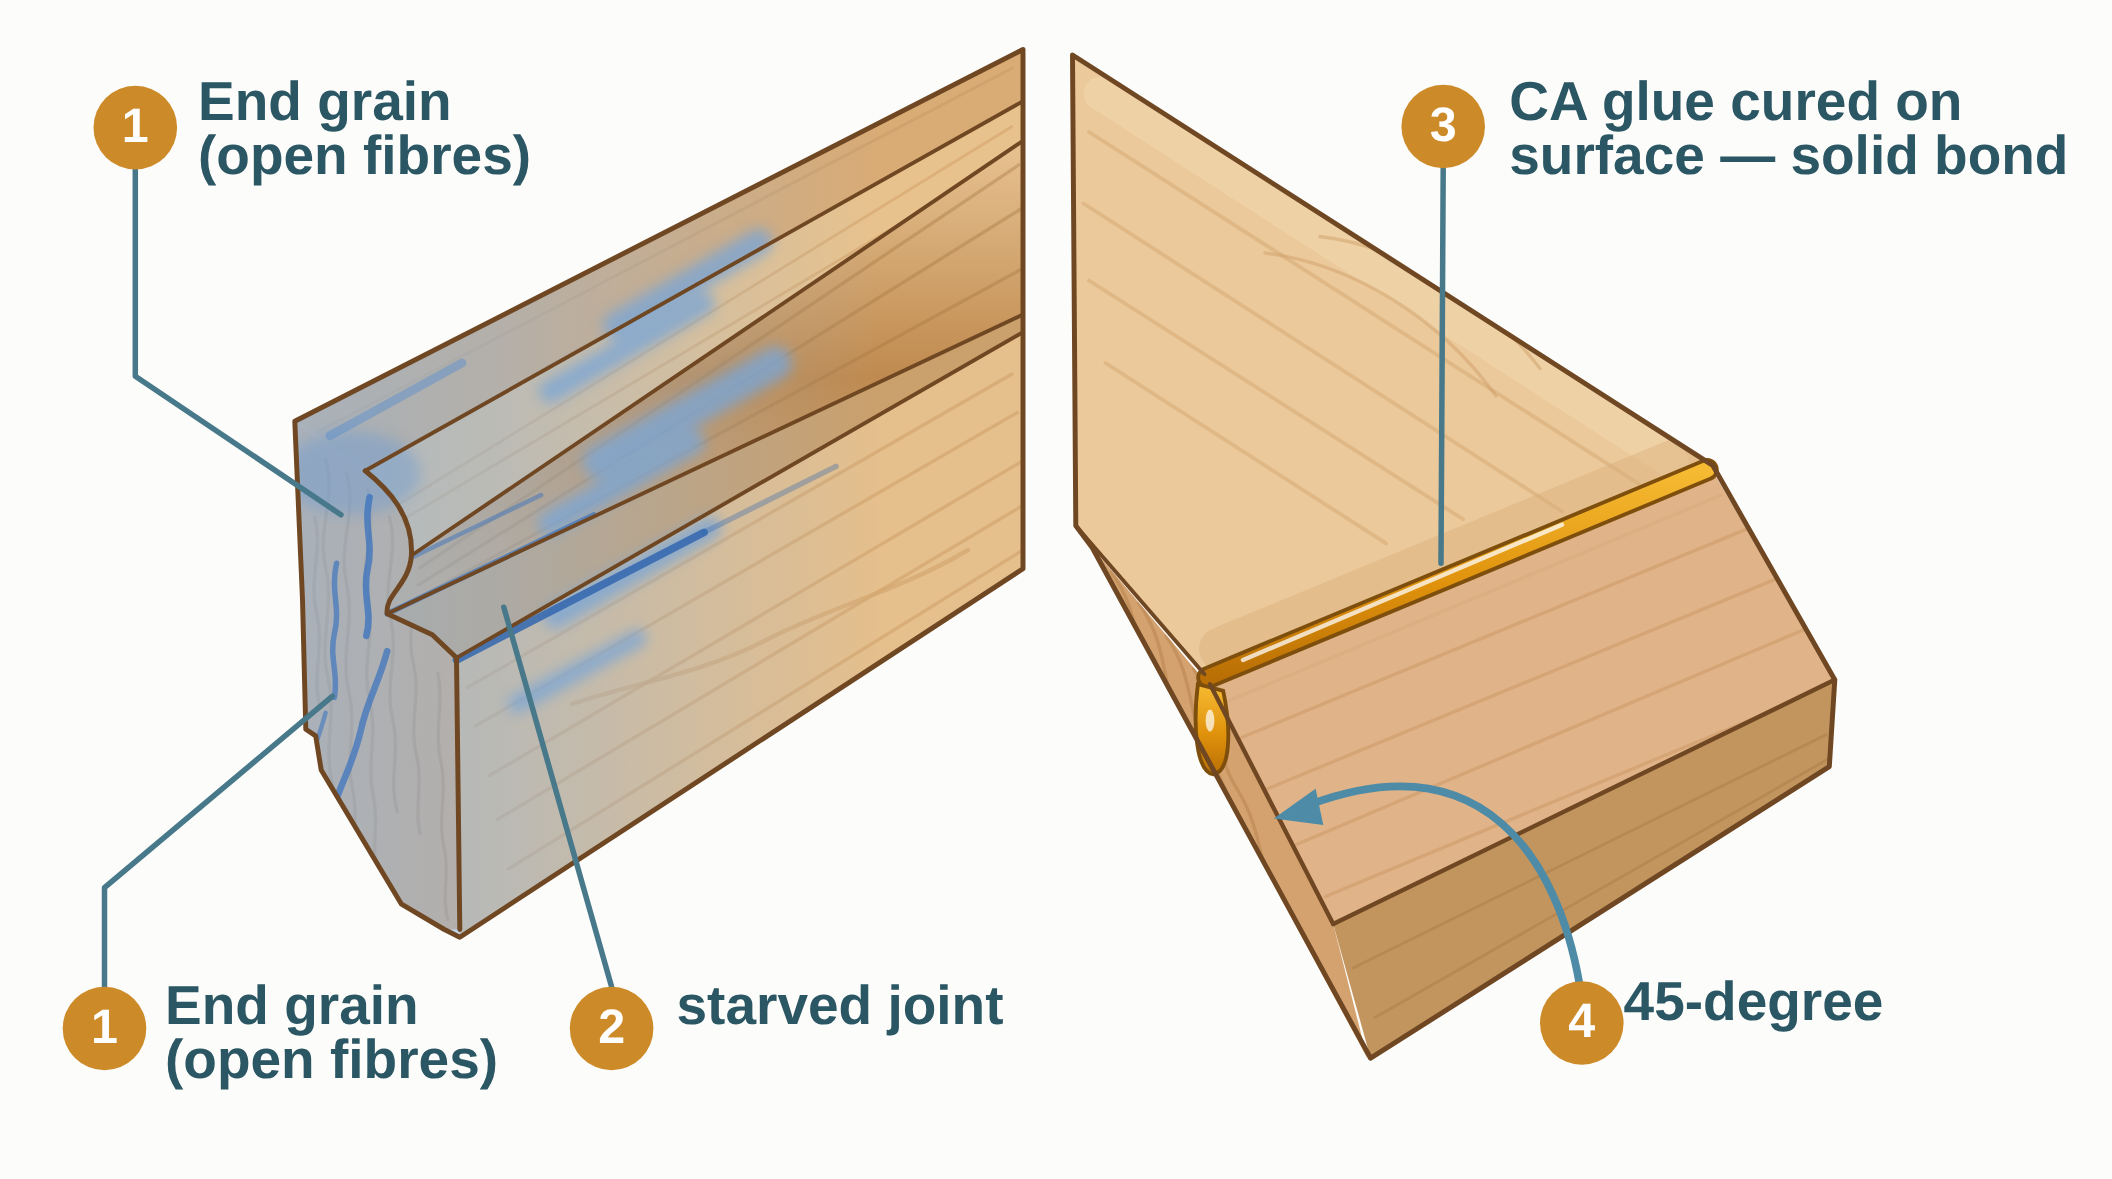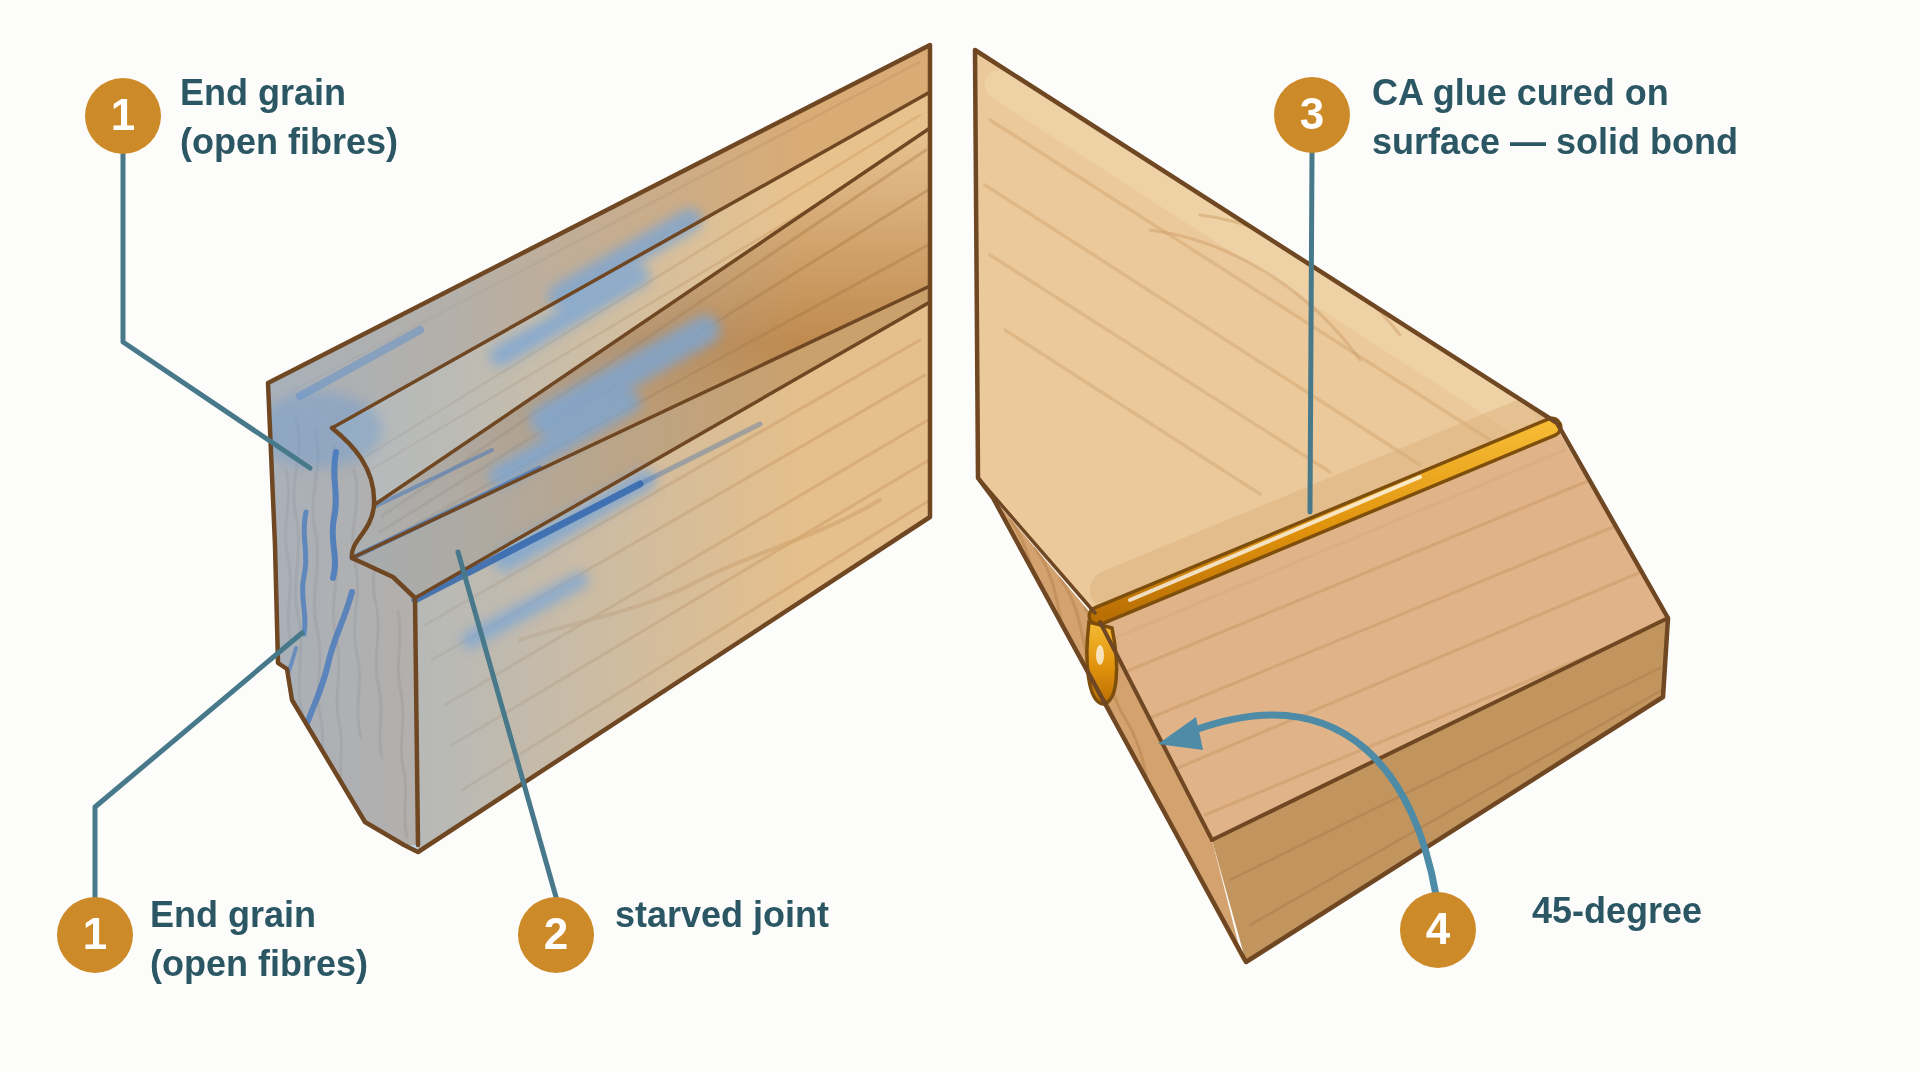--- a/index.html
+++ b/index.html
@@ -17,21 +17,21 @@
     display:flex;align-items:center;justify-content:center;
     z-index:5;
   }
   .callout-badge span{
     color:#ffffff;font-size:44px;font-weight:bold;line-height:1;
     transform:translateY(-1px);
   }
   .callout-label{
     position:absolute;z-index:5;
     color:var(--c-label_text,#2b5663);
-    font-size:36px;font-weight:bold;line-height:49px;
+    font-size:50px;font-weight:bold;line-height:49px;
     white-space:nowrap;
   }
   .callout-label span{display:block;}
   .leader{stroke:var(--c-leader_line,#47798b);stroke-width:5;fill:none;stroke-linecap:round;stroke-linejoin:round;}
   .arrow-stroke{stroke:var(--c-arrow,#4d8ba6);stroke-width:7;fill:none;stroke-linecap:round;}
   .arrow-head{fill:var(--c-arrow,#4d8ba6);stroke:none;}
 </style>
 </head>
 <body>
 
@@ -270,17 +270,17 @@
     <span>3</span>
   </div>
   <div class="callout-label" style="left:1372px;top:68px;">
     <span>CA glue cured on</span>
     <span>surface — solid bond</span>
   </div>
 
   <div class="callout-badge" style="left:1400px;top:892px;">
     <span>4</span>
   </div>
-  <div class="callout-label" style="left:1532px;top:886px;">
+  <div class="callout-label" style="left:1476px;top:886px;">
     <span>45-degree</span>
   </div>
 
 </div>
 
 </body></html>

